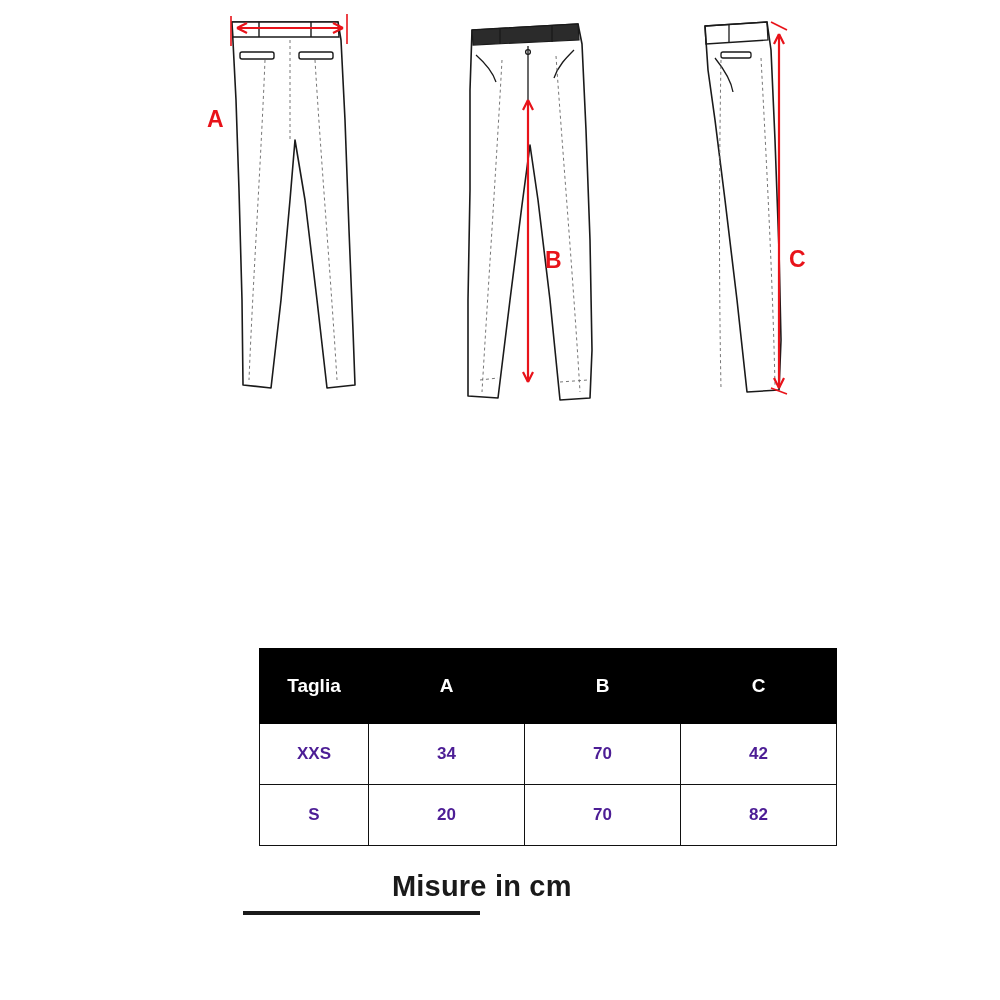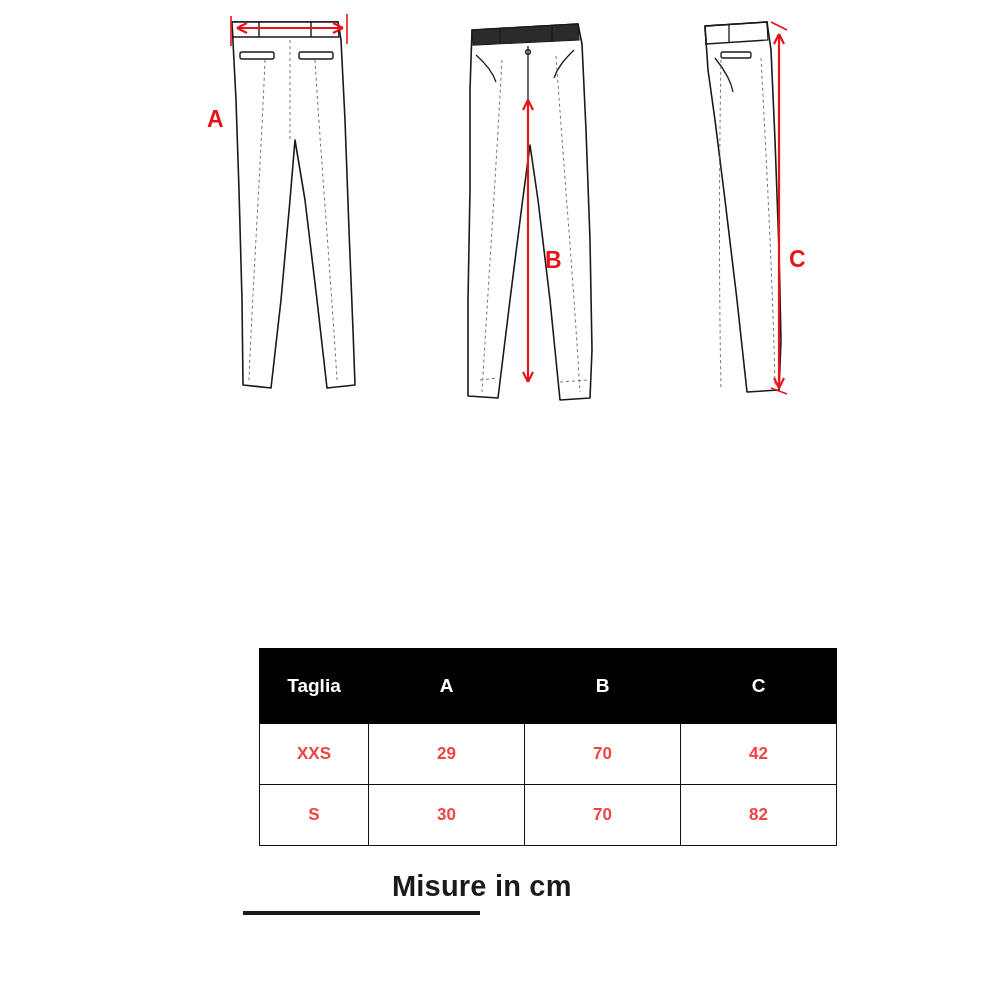--- a/index.html
+++ b/index.html
@@ -80,21 +80,21 @@
   #size-table thead th {
     background: #000000;
     color: #ffffff;
     height: 72px;
     font-weight: bold;
     font-size: 19px;
     border: 1px solid #000000;
   }
   #size-table tbody td {
     height: 58px;
-    color: #ef4444;
+    color: #4c1d95;
     font-weight: bold;
     background: #ffffff;
   }
   .col-size { width: 106px; }
   .col-m { width: 153px; }
 </style>
 </head>
 <body>
 
 <div id="diagram-area">
@@ -190,24 +190,24 @@
     <tr>
       <th class="col-size">Taglia</th>
       <th class="col-m">A</th>
       <th class="col-m">B</th>
       <th class="col-m">C</th>
     </tr>
   </thead>
   <tbody>
     <tr>
       <td>XXS</td>
-      <td>29</td>
+      <td>34</td>
       <td>70</td>
       <td>42</td>
     </tr>
     <tr>
       <td>S</td>
-      <td>30</td>
+      <td>20</td>
       <td>70</td>
       <td>82</td>
     </tr>
   </tbody>
 </table>
 
 </body></html>

